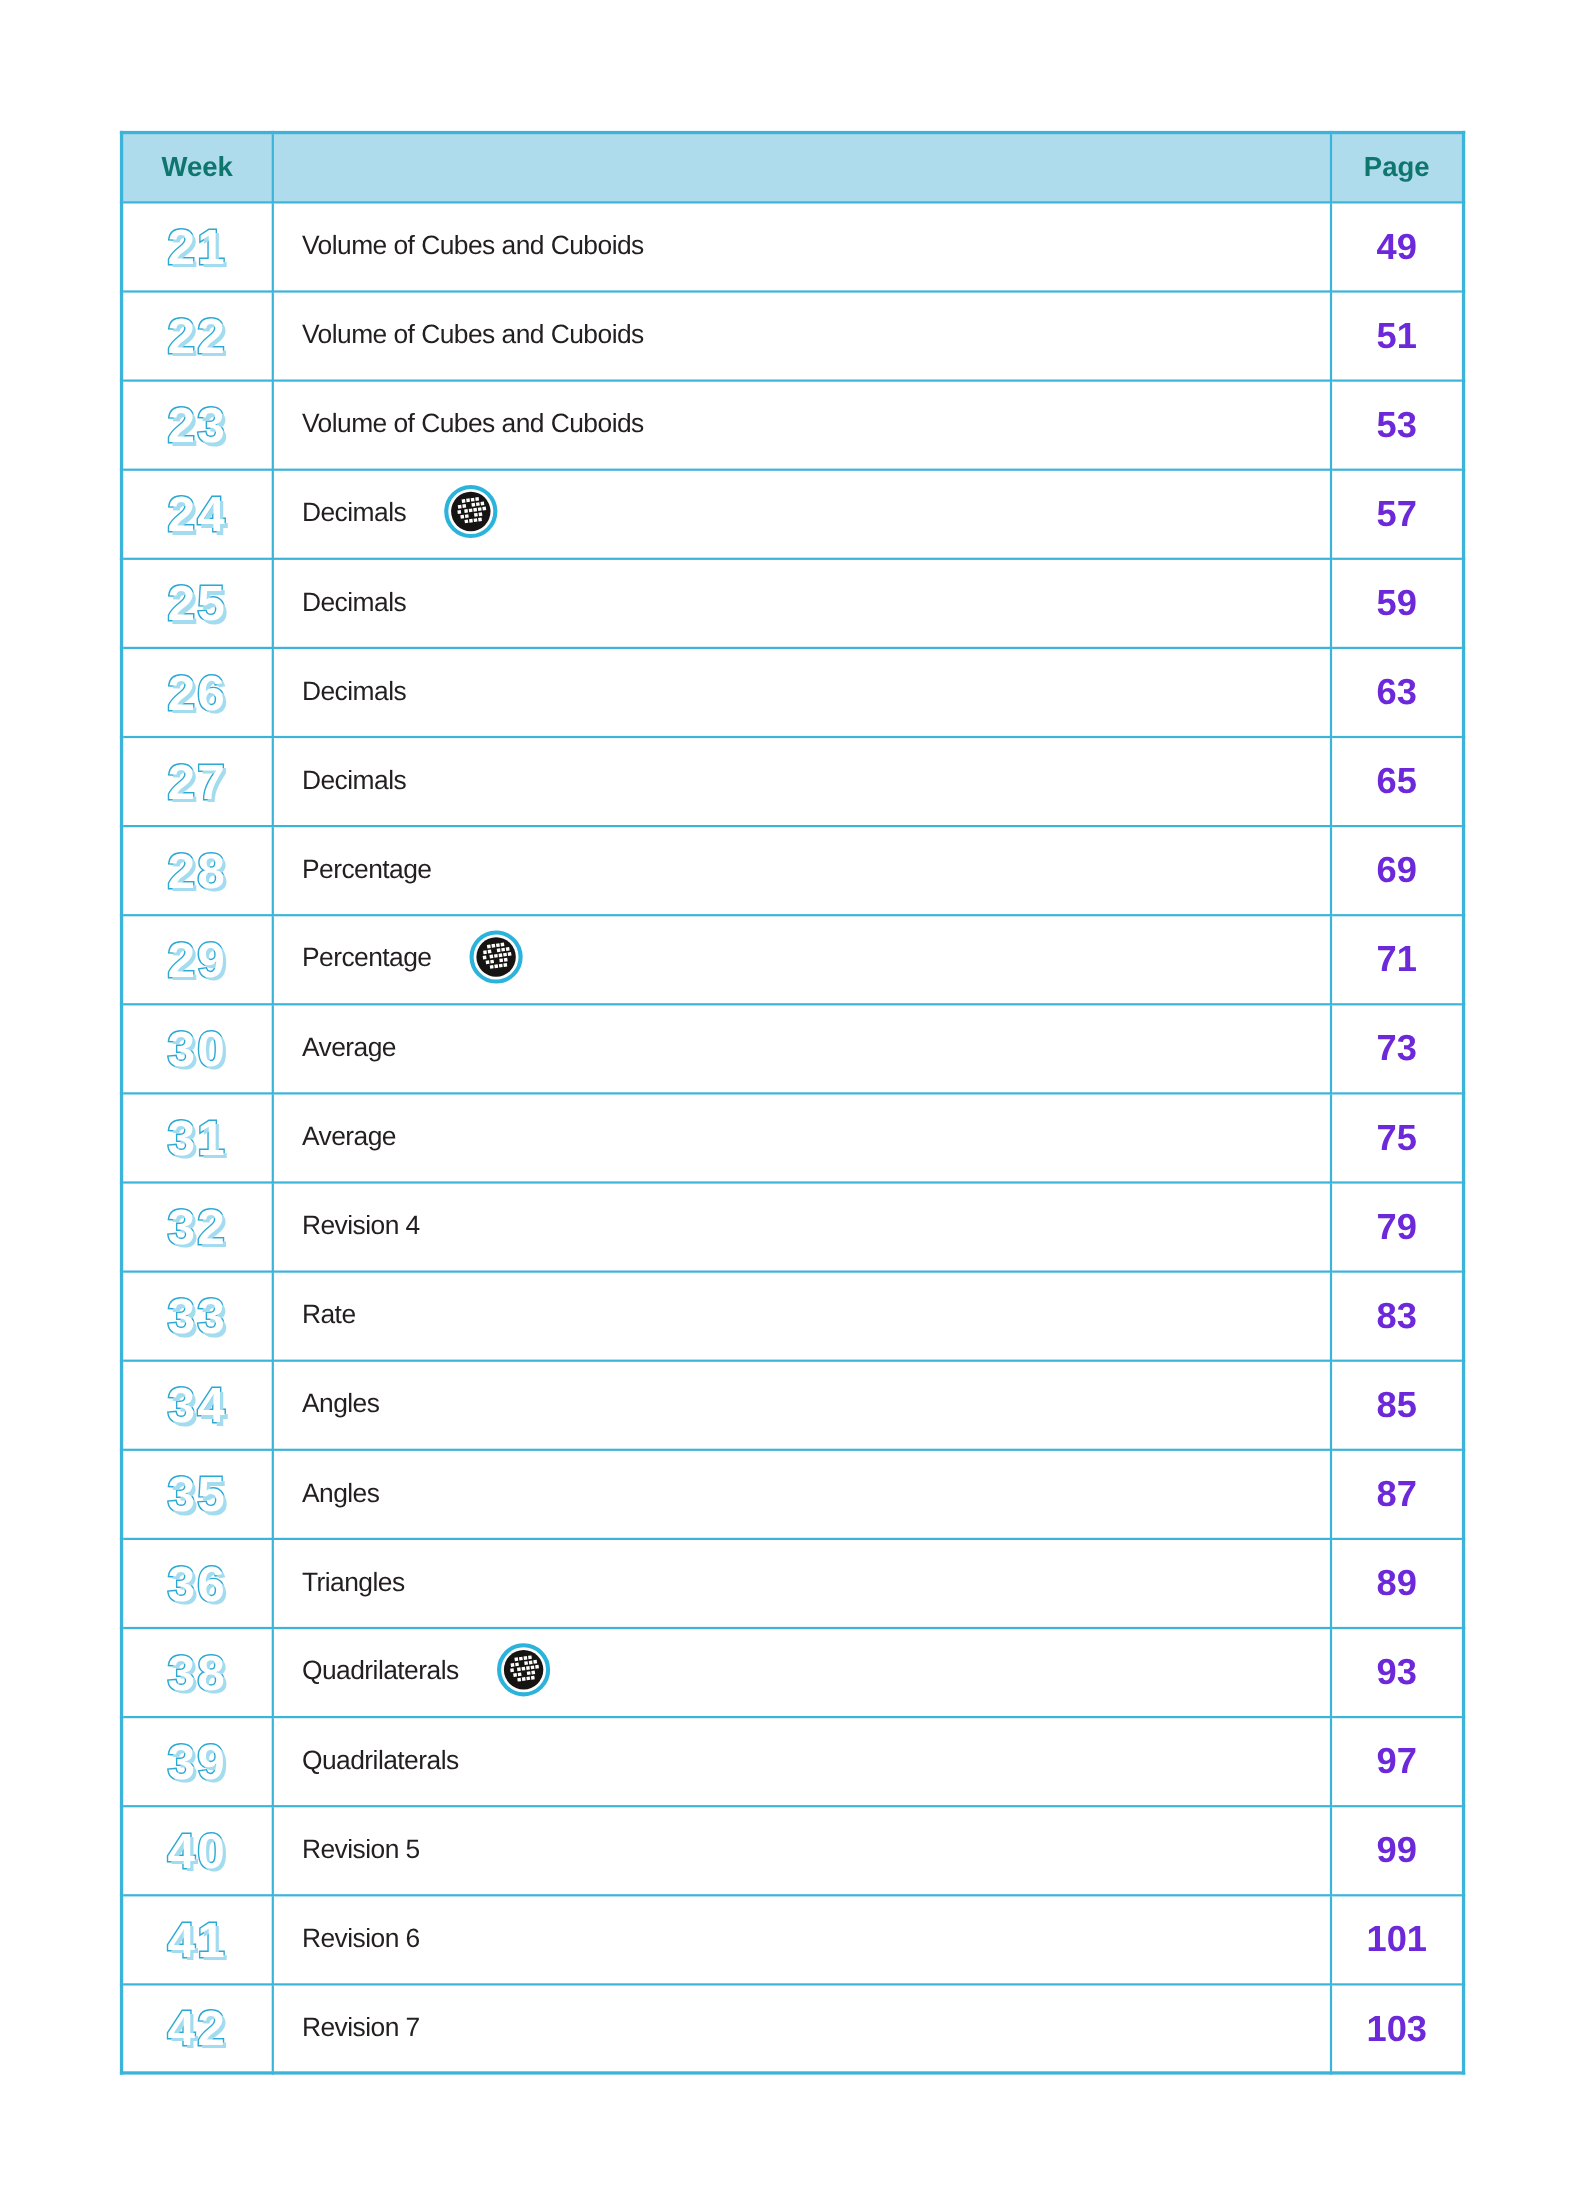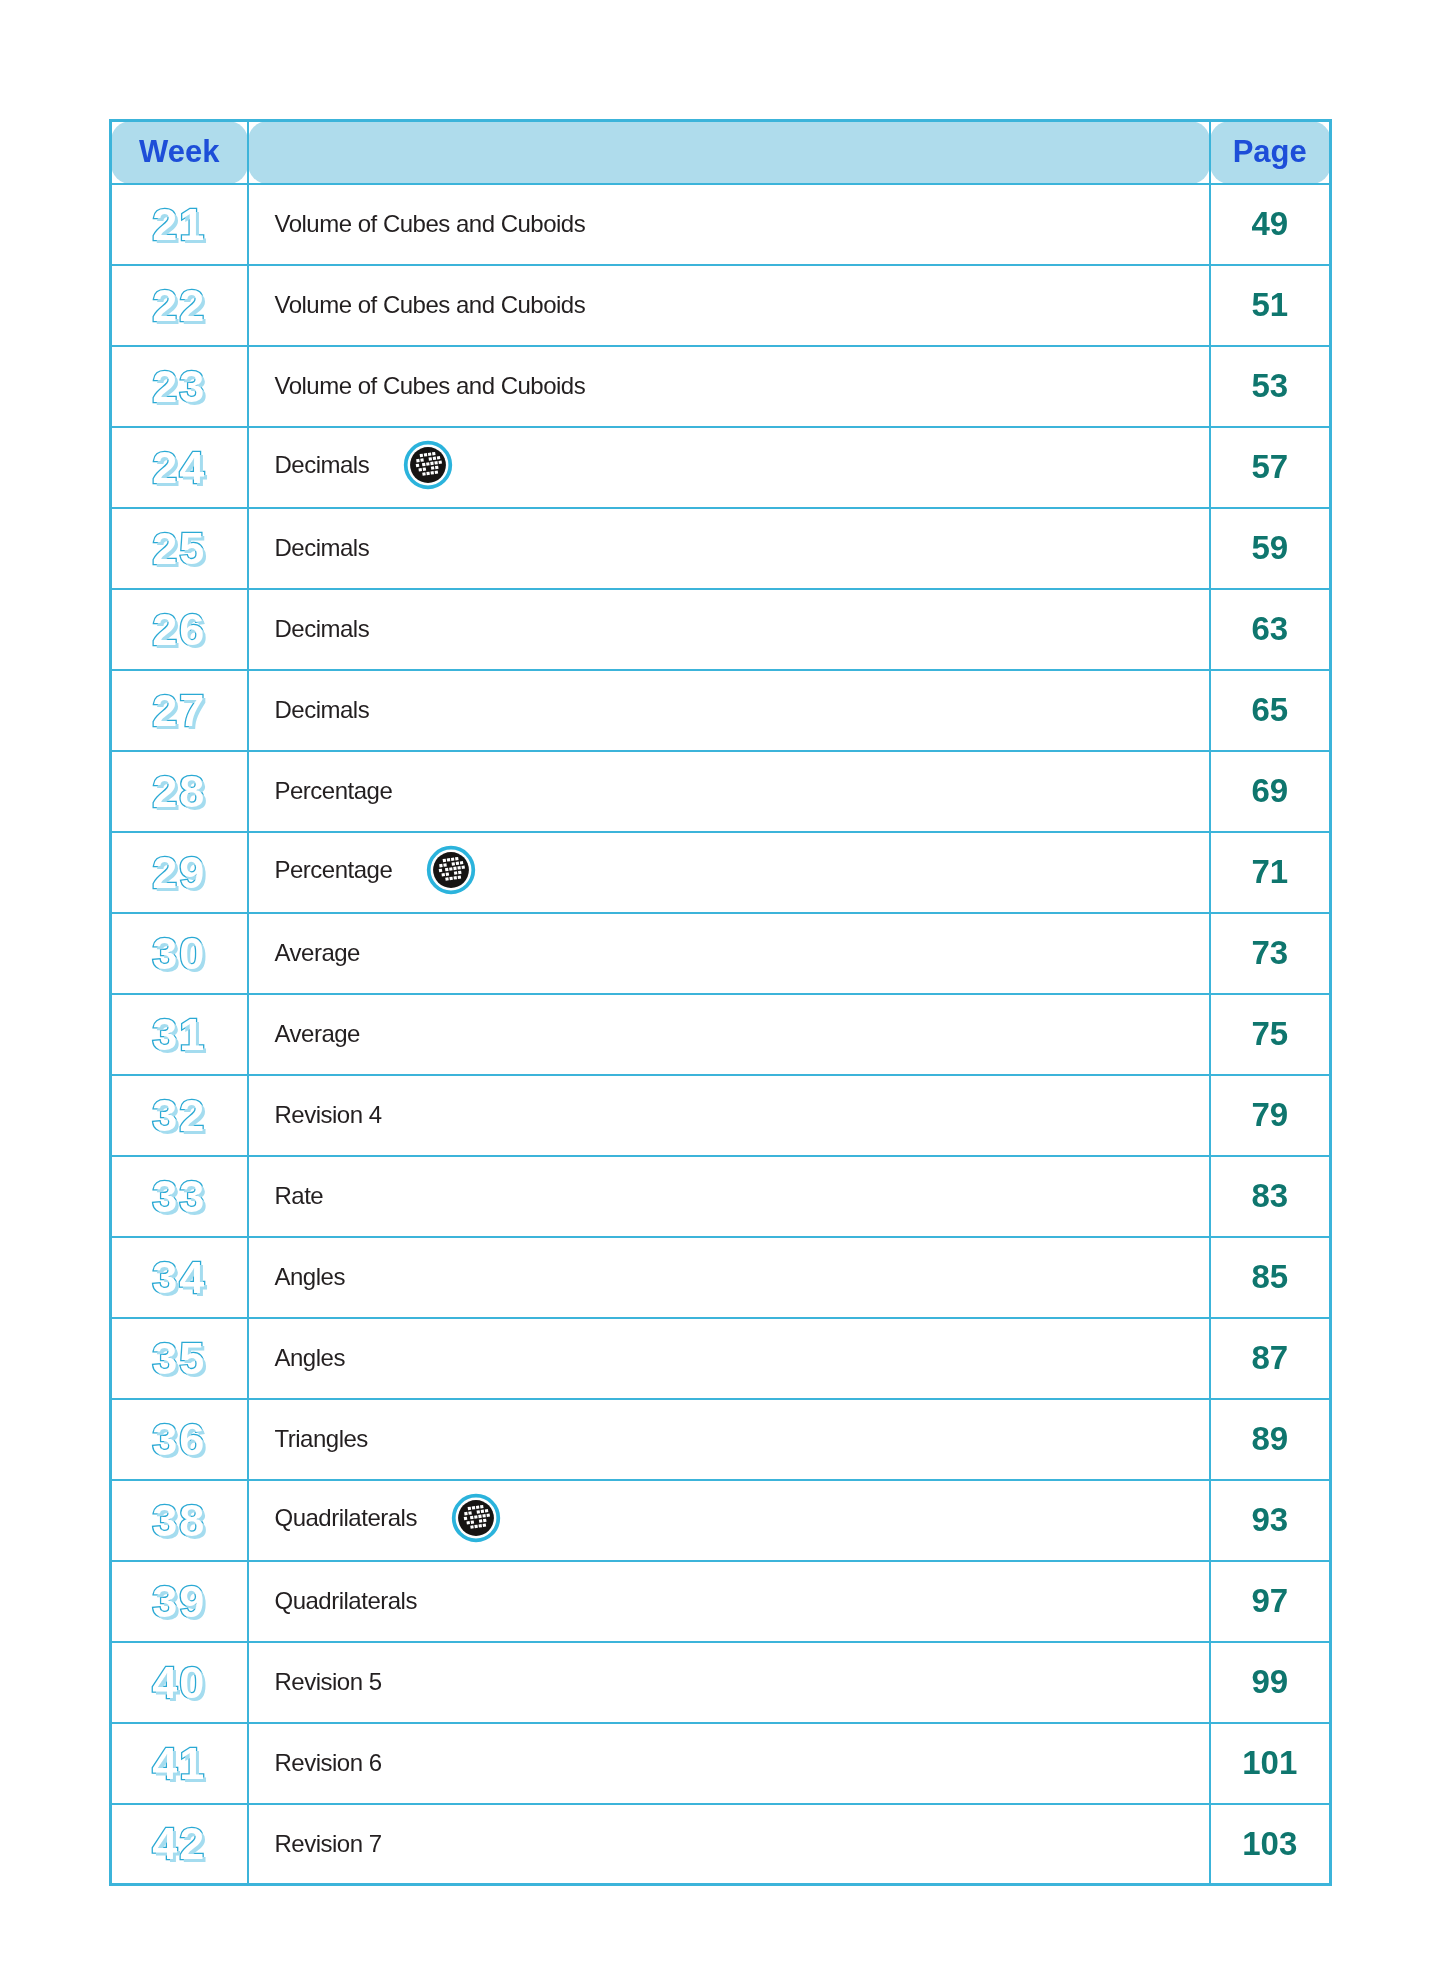--- a/index.html
+++ b/index.html
@@ -30,26 +30,25 @@
     border: 2px solid #3cb4da;
   }
   table.toc { border: 3px solid #3cb4da; }
   col.col-week  { width: 137px; }
   col.col-topic { width: 962px; }
   col.col-page  { width: 121px; }
   tr.header-row { height: 63px; }
   tr.data-row   { height: 81px; }
   th {
     background: #afdcec;
-    color: #1d4ed8;
-    font-size: 31px;
+    color: #0f766e;
+    font-size: 25px;
     font-weight: 700;
     text-align: center;
     vertical-align: middle;
-    border-radius: 20px;
   }
   td { vertical-align: middle; background: #ffffff; }
   td.week-cell { text-align: center; }
   .week-num {
     display: inline-block;
     font-size: 45px;
     font-weight: 700;
     letter-spacing: 2px;
     color: #2aa9d4;
     line-height: 1;
@@ -67,21 +66,21 @@
     padding-left: 26px;
     font-size: 24px;
     color: #231f20;
     letter-spacing: -0.5px;
     white-space: nowrap;
   }
   td.page-cell {
     text-align: center;
     font-size: 33px;
     font-weight: 700;
-    color: #0f766e;
+    color: #6d28d9;
   }
   .qr-icon {
     display: inline-block;
     vertical-align: middle;
     margin-left: 28px;
     margin-top: -4px;
     width: 50px;
     height: 50px;
   }
 </style>

